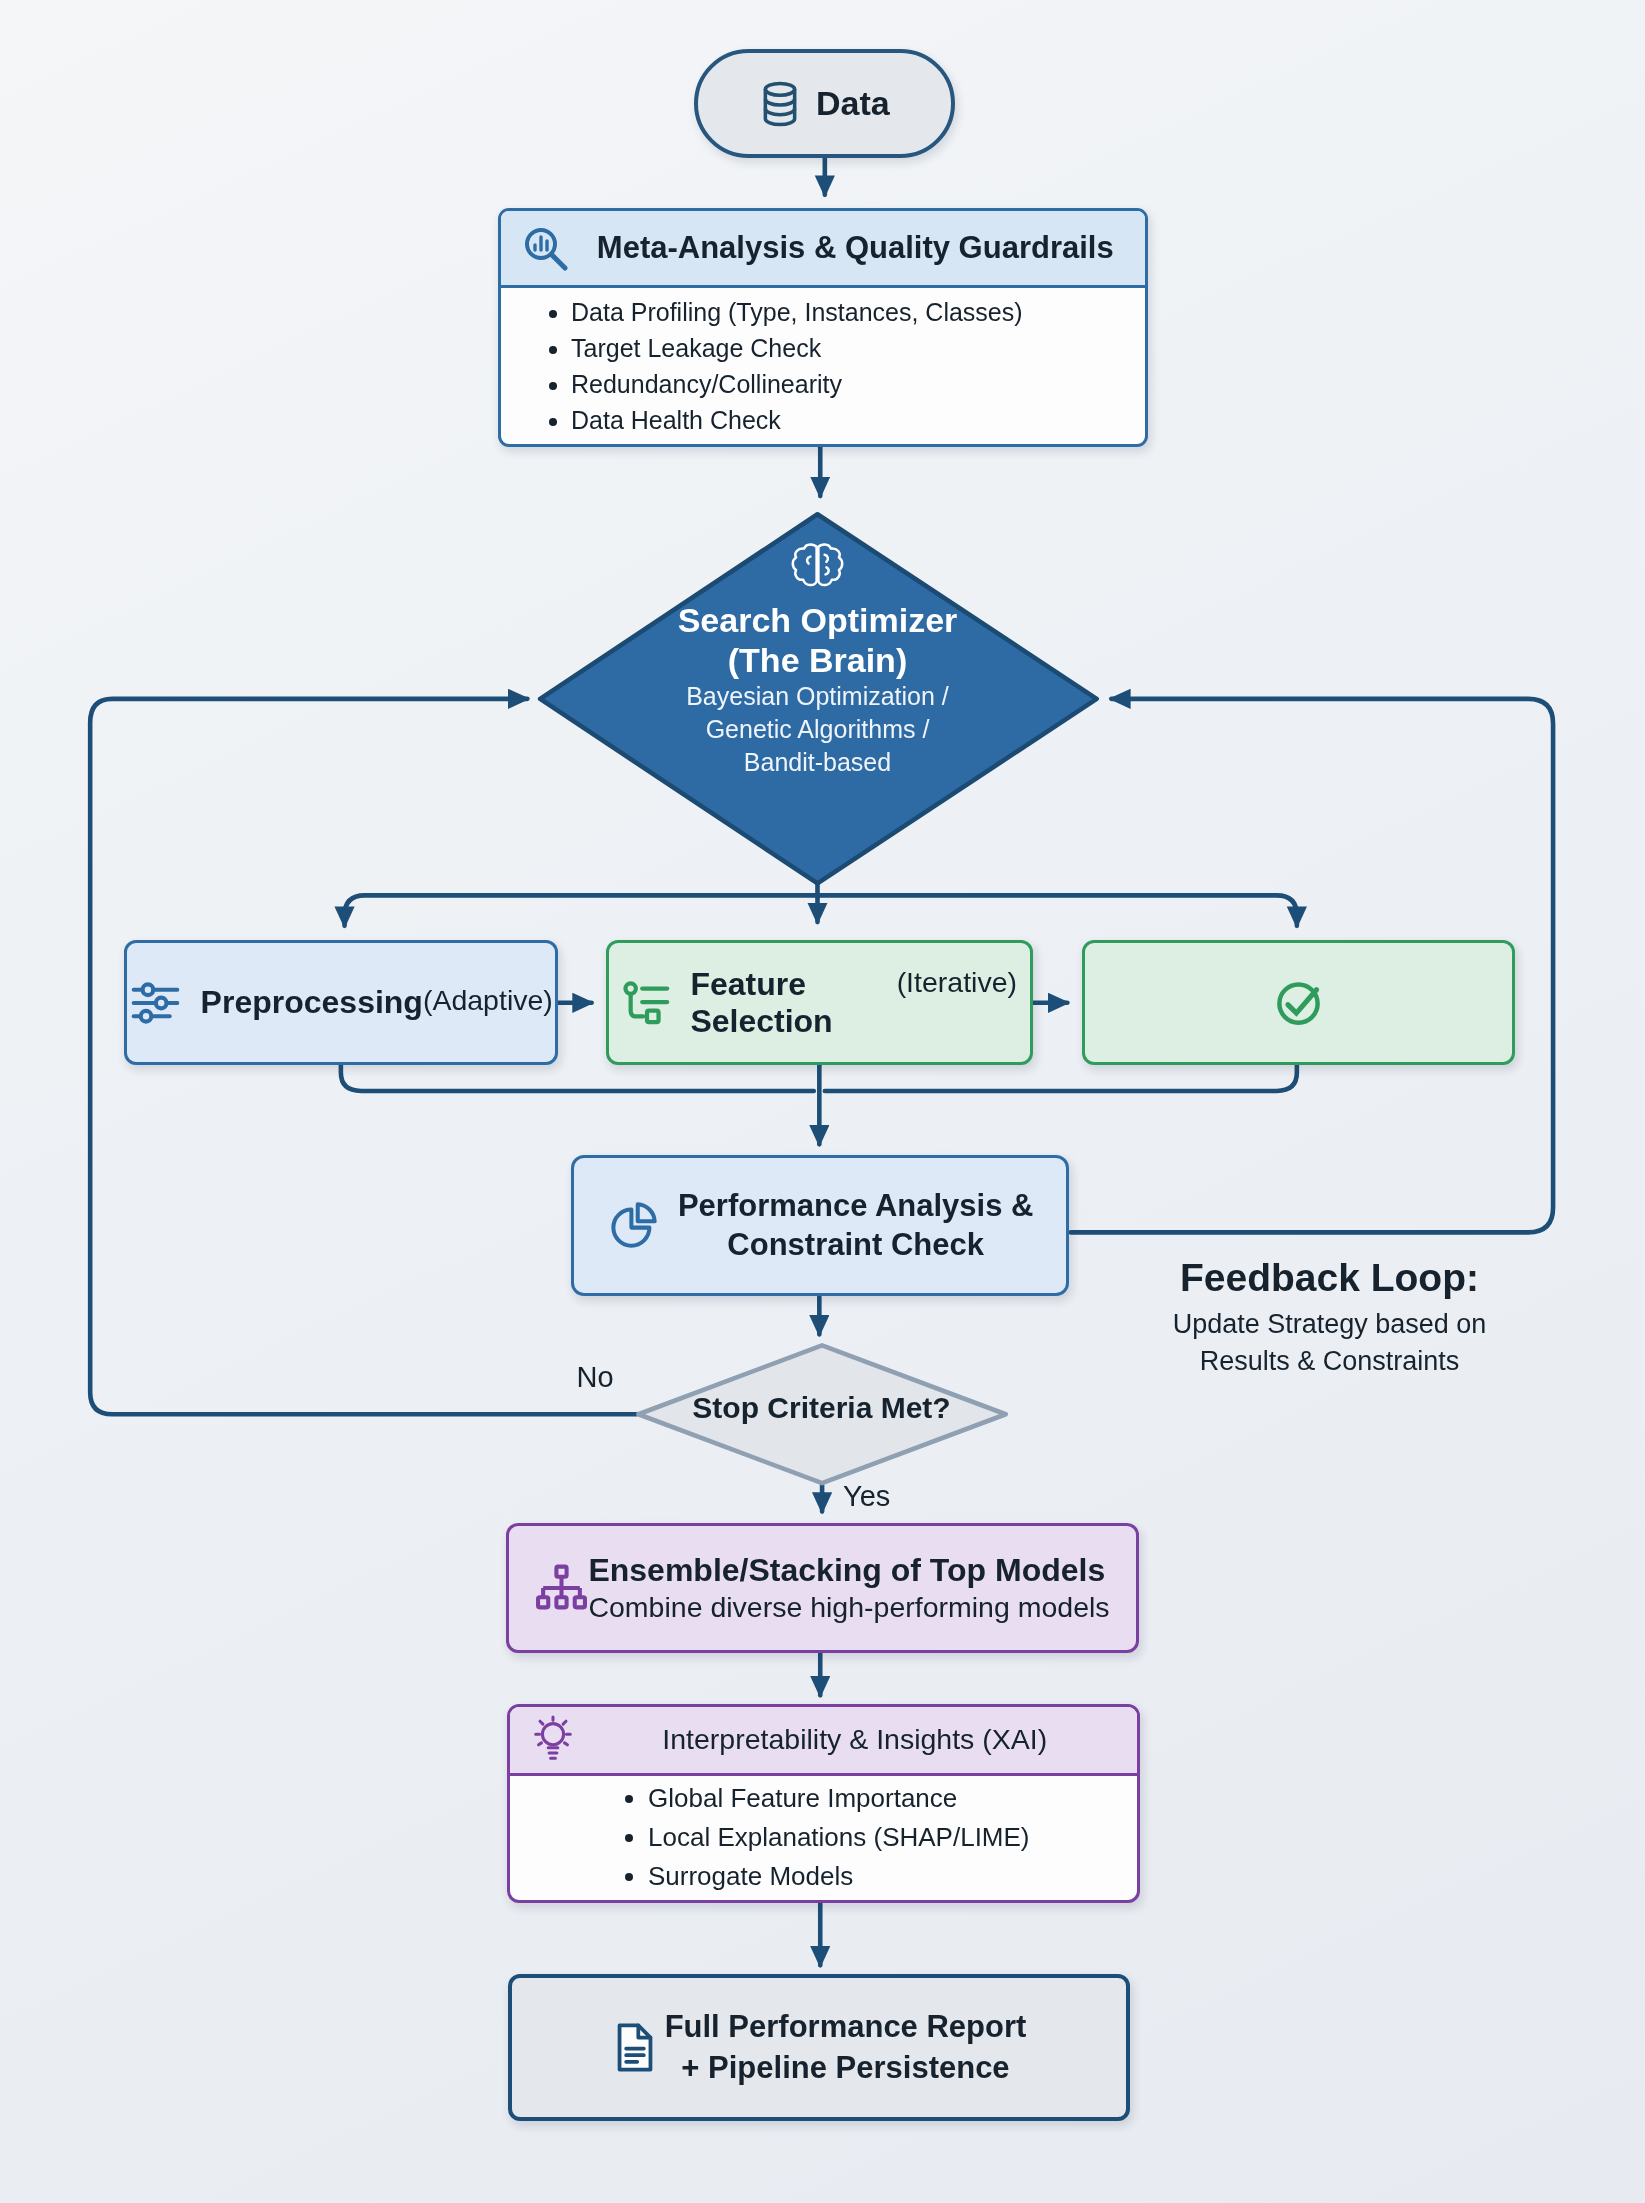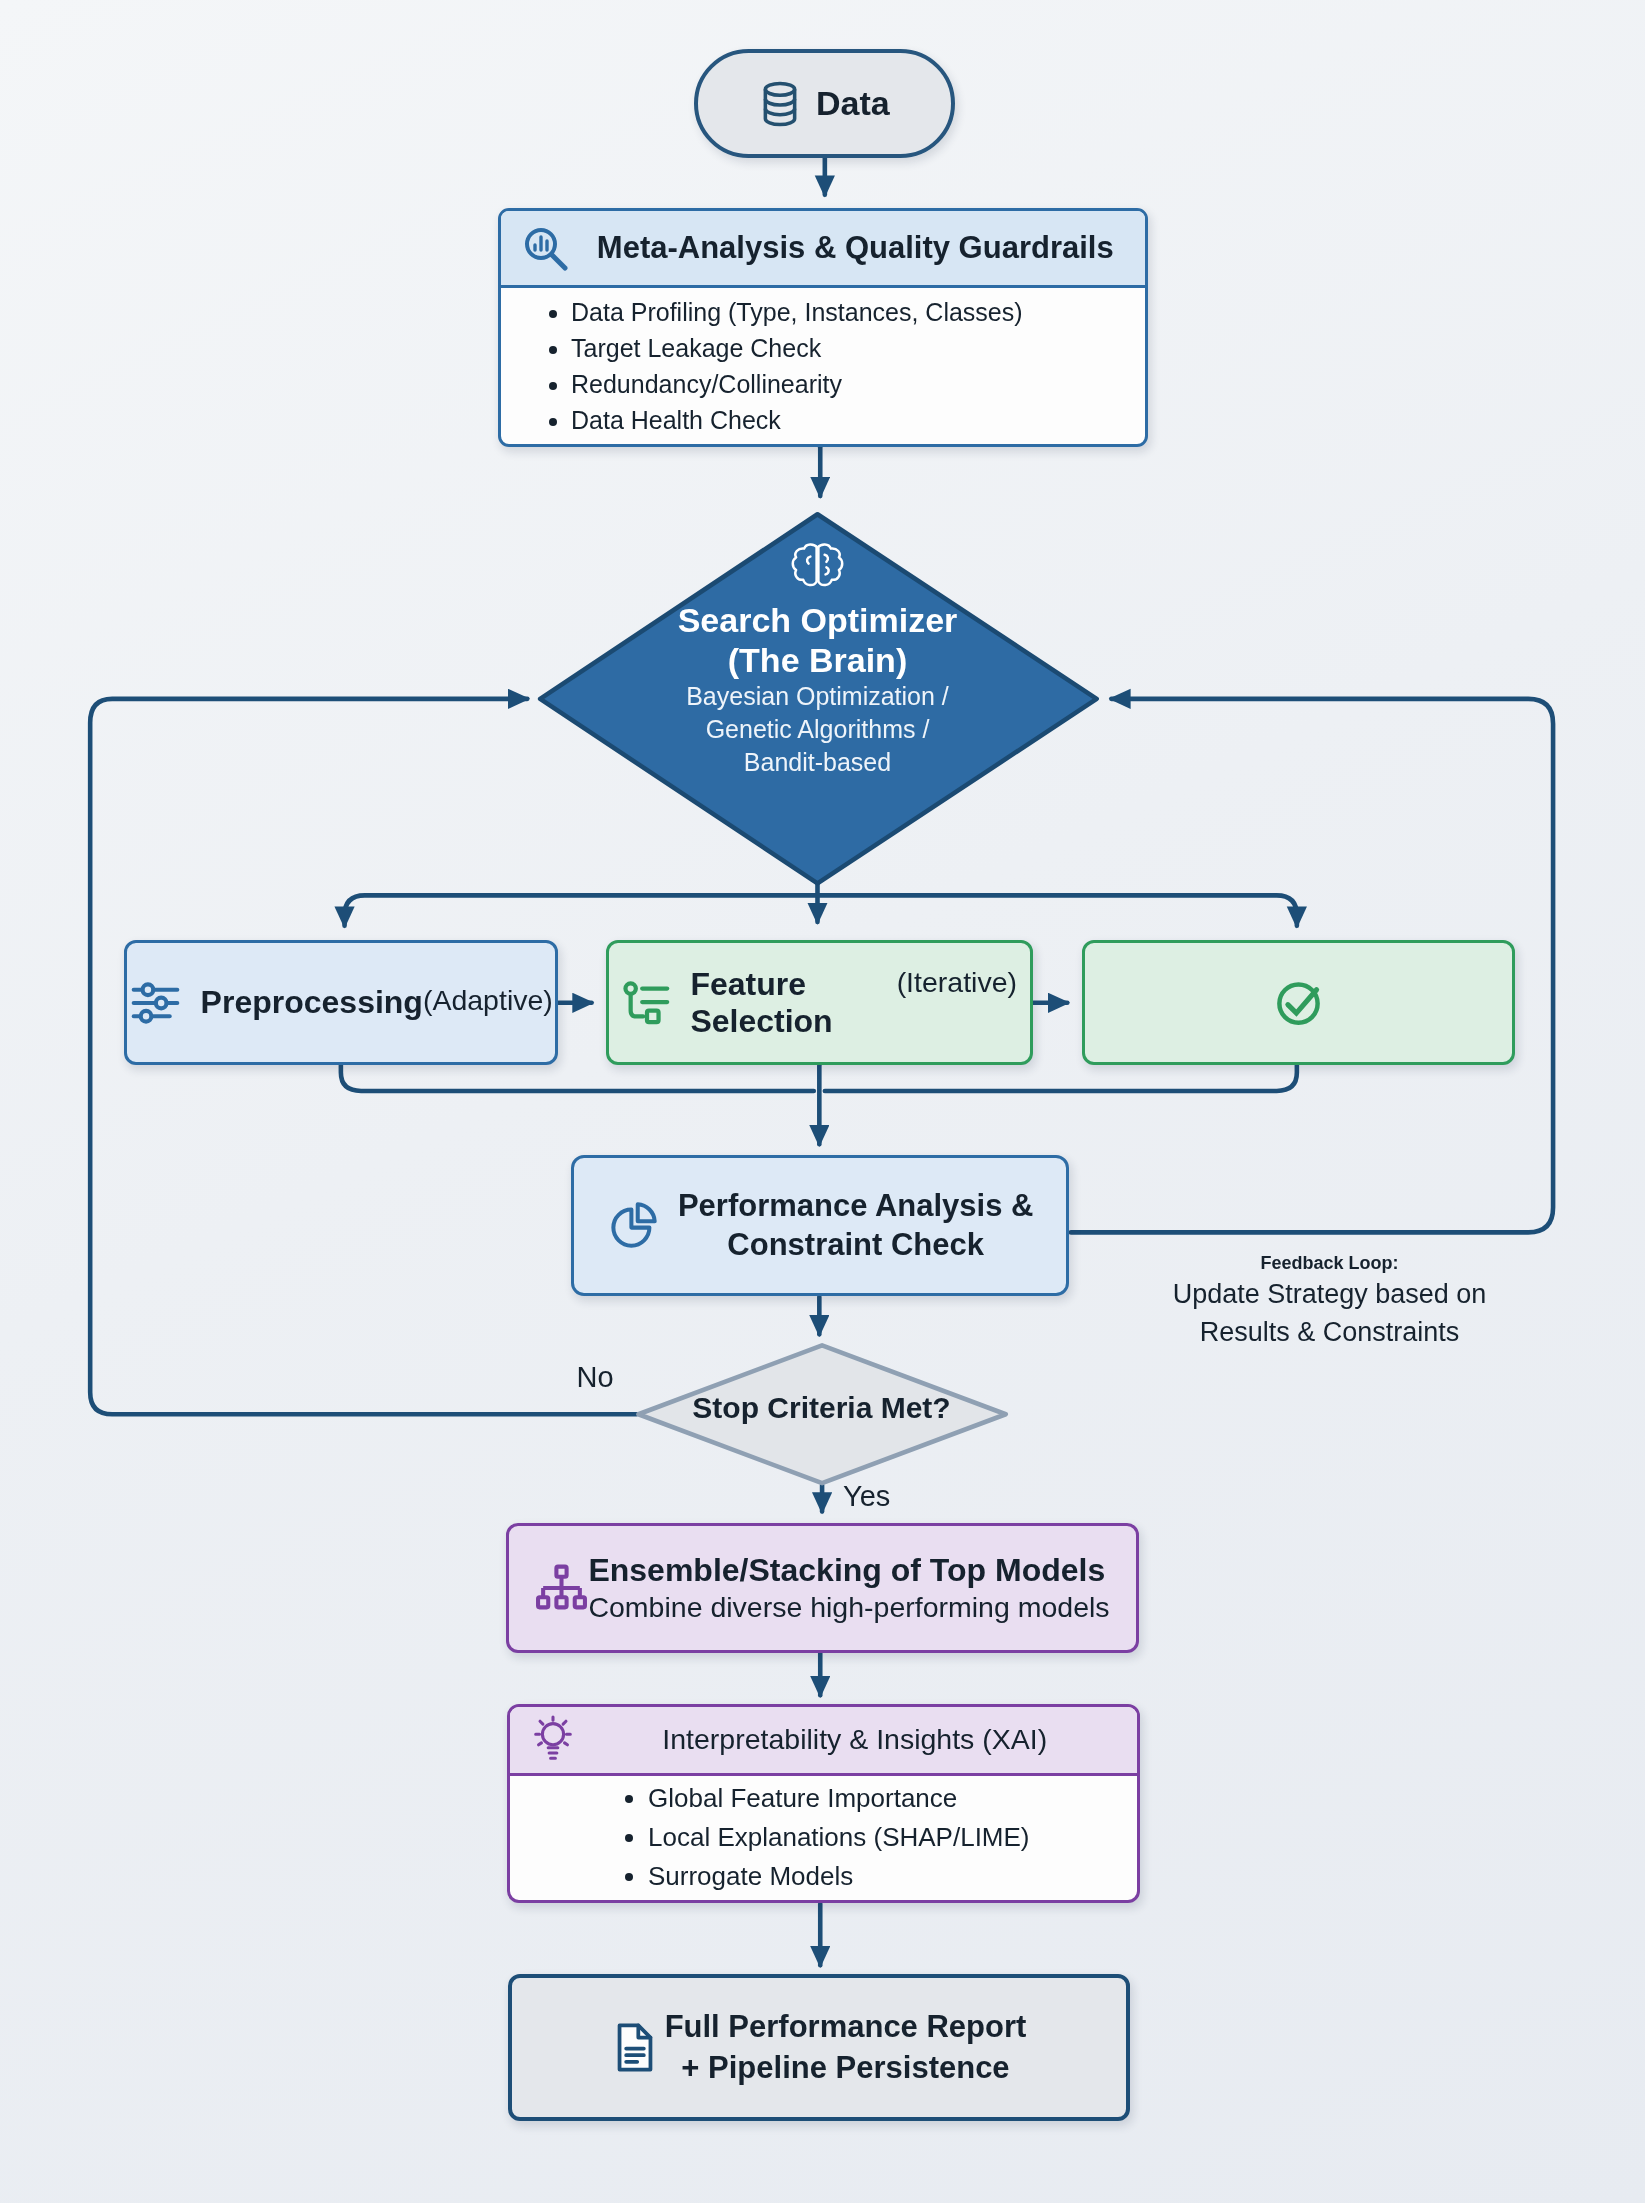--- a/index.html
+++ b/index.html
@@ -34,21 +34,21 @@
   .blue{background:#dde9f6;border:3.7px solid #2d6ca5;}
   .green{background:#ddefe3;border:3.7px solid #2f9c5c;}
   .prep{left:124px;width:434px;}
   .fsel{left:606px;width:427px;}
   .cv{left:1082px;width:433px;}
   
   .perf{left:571px;top:1155px;width:498px;height:141px;background:#dde9f6;border:3.7px solid #2d6ca5;border-radius:13px;gap:18.4px;}
   .perf .txt{text-align:center;font-size:31px;font-weight:700;line-height:1.25;}
   
   .fbnote{left:1100px;top:1251px;width:459px;flex-direction:column;text-align:center;z-index:2;}
-  .fbnote .t1{font-size:18px;font-weight:700;line-height:1.4;}
+  .fbnote .t1{font-size:39px;font-weight:700;line-height:1.4;}
   .fbnote .t2{font-size:27px;line-height:1.4;}
   
   .stoplbl{left:638px;top:1391px;width:367px;font-size:30px;font-weight:700;text-align:center;}
   .nolbl{left:549px;top:1361px;width:92px;font-size:29px;}
   .yeslbl{left:843px;top:1480px;width:101px;font-size:29px;justify-content:flex-start;}
   
   .ens{left:506px;top:1523px;width:633px;height:130px;background:#e9def1;border:3.7px solid #7b3fa2;border-radius:12px;}
   .ens .txt{display:flex;flex-direction:column;align-items:flex-start;line-height:1.25;}
   .ens .t1{font-size:32px;font-weight:700;}
   .ens .t2{font-size:28.5px;}

